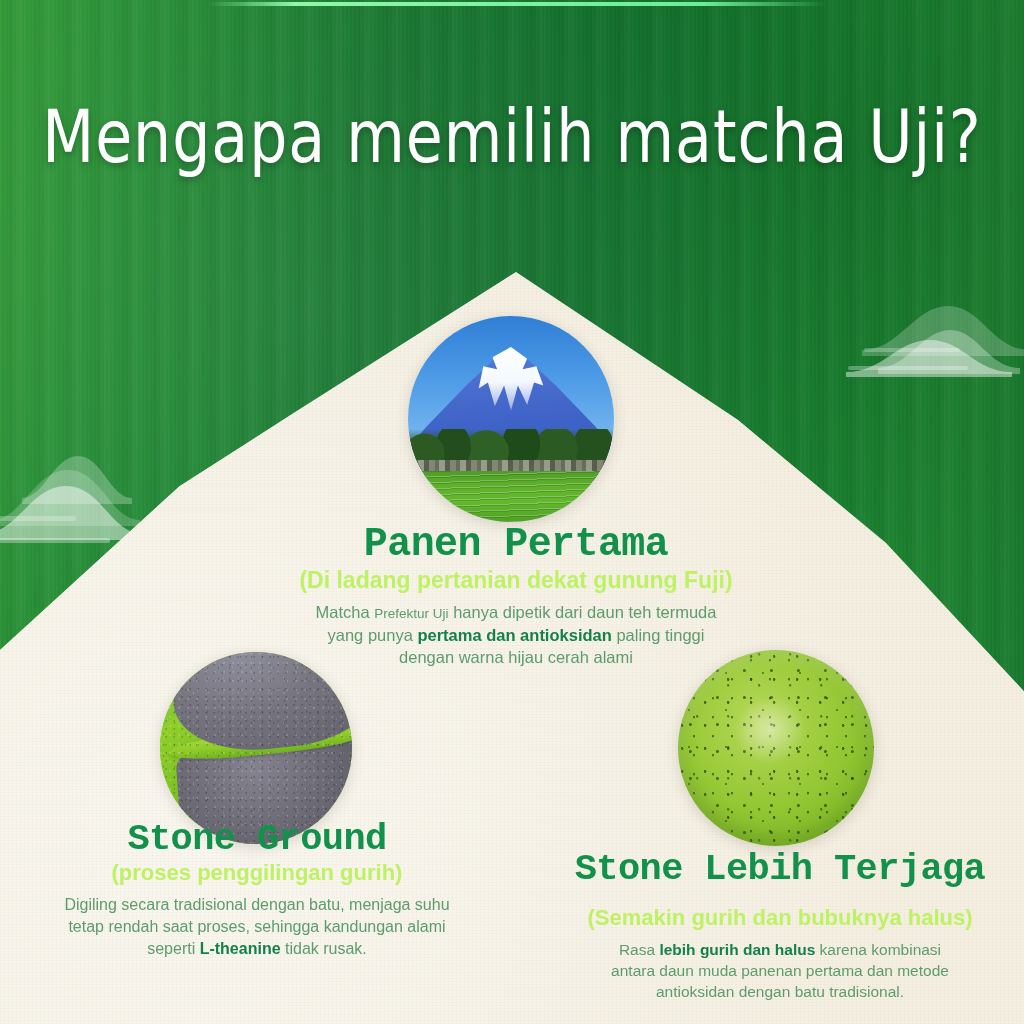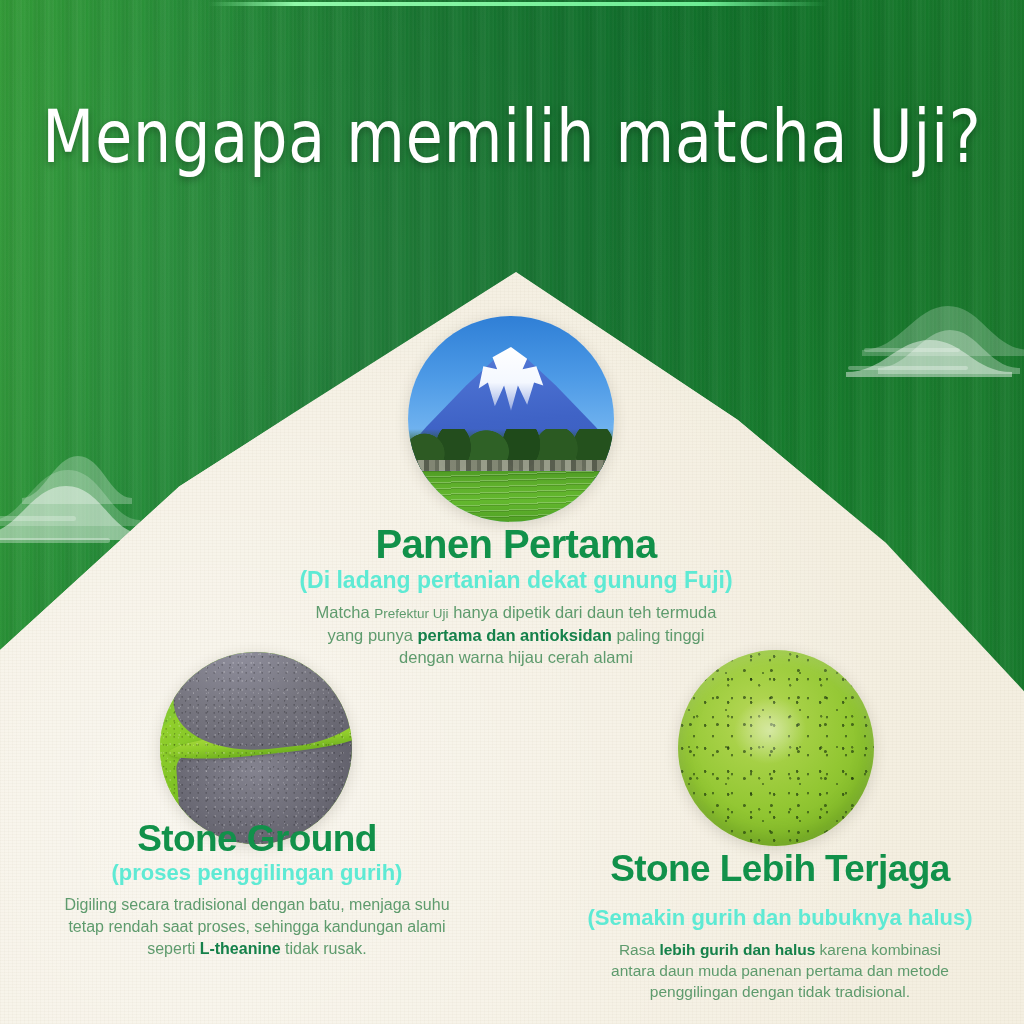--- a/index.html
+++ b/index.html
@@ -217,30 +217,30 @@
     background-size:23px 23px, 31px 31px, 27px 27px, 19px 19px, 37px 37px;
   }
   .matcha-rim {
     position:absolute; inset:0; border-radius:50%;
     box-shadow:inset 0 -8px 18px rgba(60,100,20,.28), inset 0 6px 14px rgba(255,255,255,.18);
   }
 
   
   .block { position:absolute; text-align:center; }
   .block h2 {
-    font-family:Liberation Sans, sans-serif;
+    font-family:Liberation Mono, monospace;
     font-weight:bold;
     color:#11914a;
     letter-spacing:-.6px;
     line-height:1.03;
   }
   .block h3 {
     font-family:"Liberation Sans", sans-serif;
     font-weight:bold;
-    color:#5eead4;
+    color:#bef264;
     line-height:1.12;
   }
   .block p {
     font-family:"Liberation Sans", sans-serif;
     color:#5e9b6d;
     line-height:1.38;
   }
   .block p b { color:#15814a; font-weight:bold; }
   .small-cap { font-size:.82em; }
 
@@ -353,17 +353,17 @@
       <span>seperti </span><b>L-theanine</b><span> tidak rusak.</span>
     </p>
   </div>
 
   <div class="block" id="block-rasa">
     <h2>Stone Lebih Terjaga</h2>
     <h3>(Semakin gurih dan bubuknya halus)</h3>
     <p>
       <span>Rasa </span><b>lebih gurih dan halus</b><span> karena kombinasi</span><br>
       <span>antara daun muda panenan pertama dan metode</span><br>
-      <span>penggilingan dengan tidak tradisional.</span>
+      <span>antioksidan dengan batu tradisional.</span>
     </p>
   </div>
 
 </div>
 
 </body></html>

